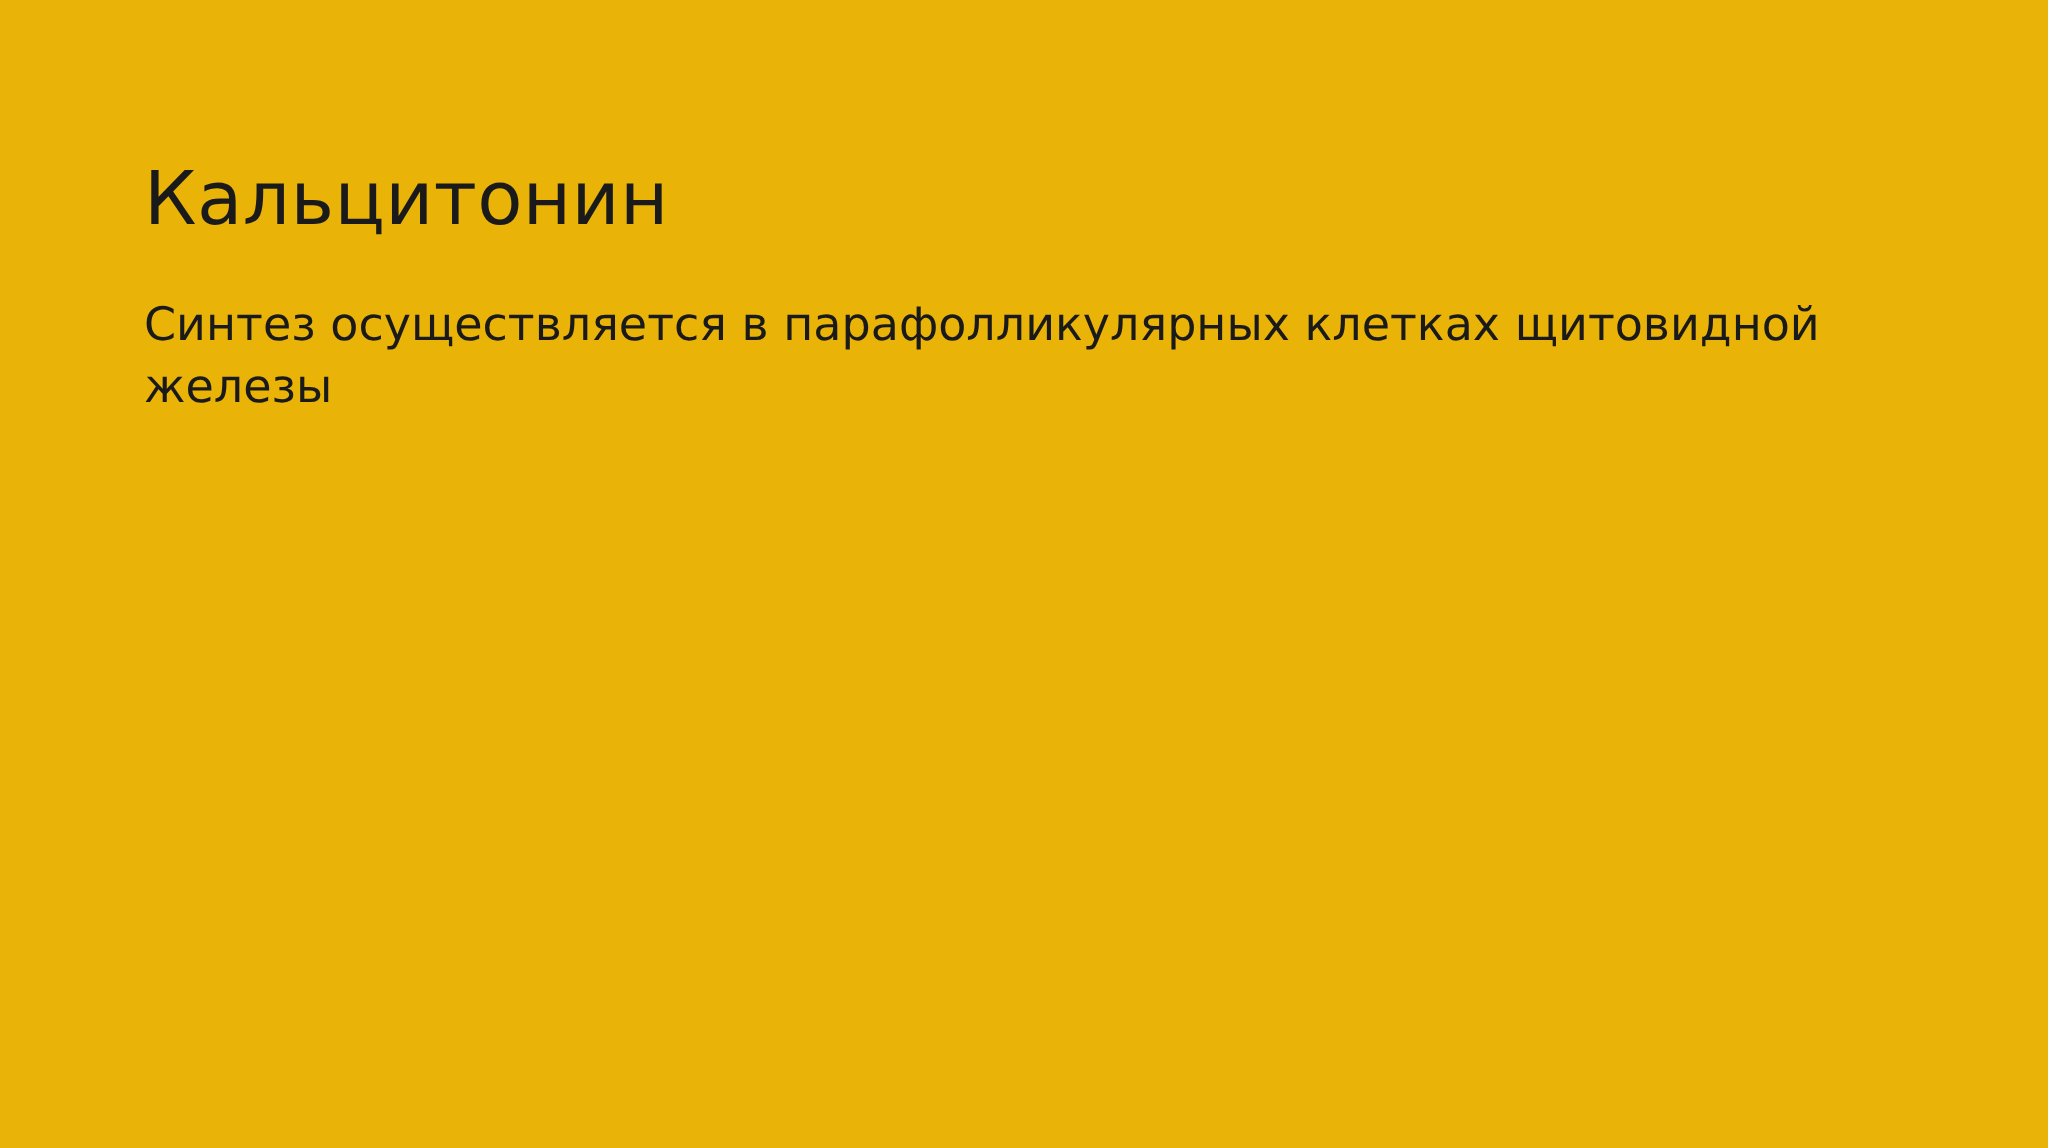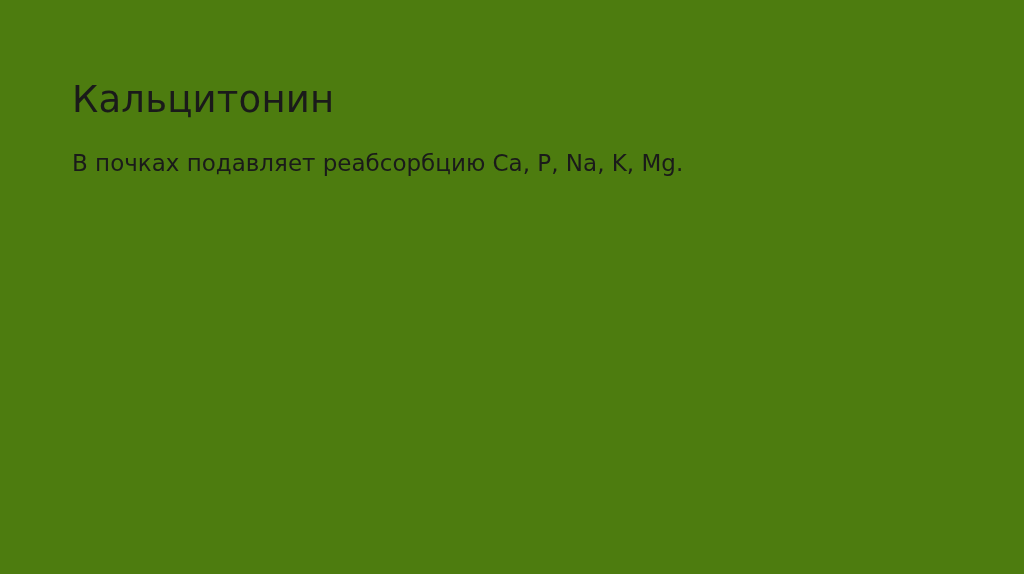--- a/index.html
+++ b/index.html
@@ -11,21 +11,21 @@
     width: 1024px;
     height: 574px;
     overflow: hidden;
     font-family: "DejaVu Sans", "Liberation Sans", sans-serif;
     color: #101010;
   }
   .slide {
     position: relative;
     width: 1024px;
     height: 574px;
-    background: #4d7c0f;
+    background: #eab308;
     box-sizing: border-box;
   }
   .slide-title {
     position: absolute;
     left: 72px;
     top: 54px;
     width: 880px;
     font-size: 37px;
     font-weight: 400;
     line-height: 1.15;
@@ -52,16 +52,16 @@
   }
 </style>
 </head>
 <body>
 
 <div class="slide">
 
   <h1 class="slide-title">Кальцитонин</h1>
 
   <div class="slide-body">
-    <p class="body-para">В почках подавляет реабсорбцию Ca, P, Na, K, Mg.</p>
+    <p class="body-para">Синтез осуществляется в парафолликулярных клетках щитовидной железы</p>
   </div>
 
 </div>
 
 </body></html>

